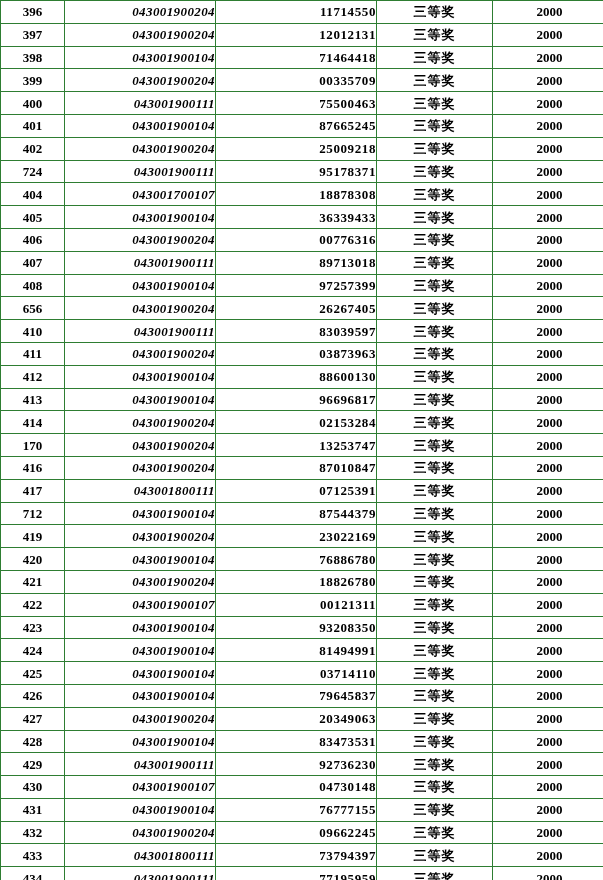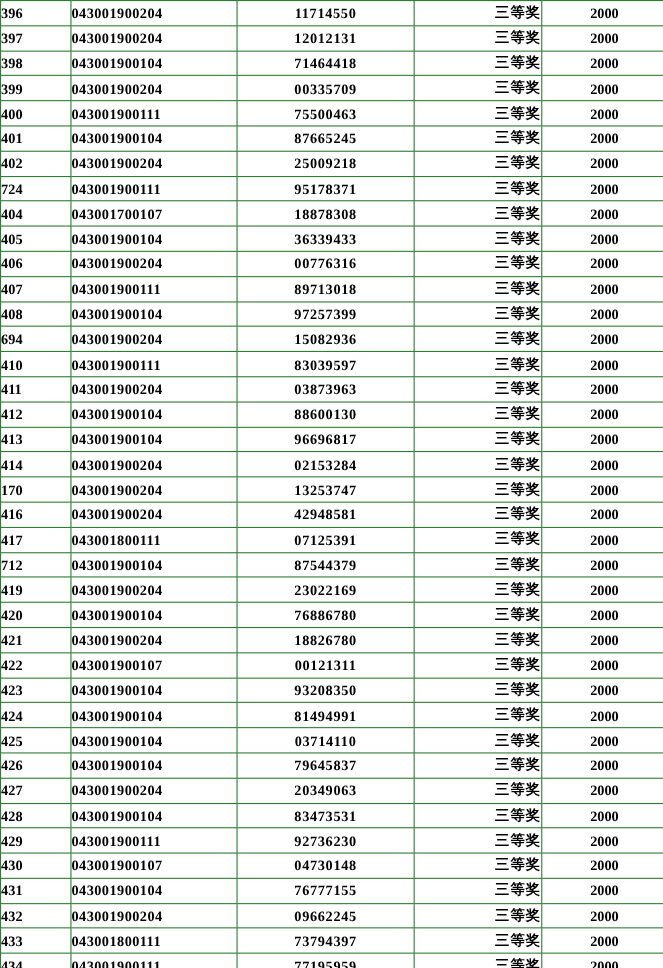--- a/index.html
+++ b/index.html
@@ -24,36 +24,38 @@
     padding: 0;
     font-weight: bold;
     font-size: 13px;
     color: #000000;
     line-height: 1;
     white-space: nowrap;
     overflow: hidden;
   }
   .col-index {
     width: 63px;
+    text-align: center;
   }
   .col-code {
     width: 150px;
-    text-align: left;
+    text-align: right;
     font-family: "Liberation Serif", serif;
     letter-spacing: 0.4px;
+    font-style: italic;
   }
   .col-ticket {
     width: 160px;
-    text-align: center;
+    text-align: right;
     letter-spacing: 0.6px;
   }
   .col-prize {
     width: 115px;
-    text-align: right;
-    font-family: Liberation Mono, monospace;
+    text-align: center;
+    font-family: Liberation Serif, serif;
     font-size: 12.5px;
     font-weight: bold;
     letter-spacing: 1px;
   }
   .col-amount {
     width: 113px;
     text-align: center;
   }
 </style>
 </head>
@@ -146,23 +148,23 @@
         <td class="col-amount">2000</td>
       </tr>
       <tr>
         <td class="col-index">408</td>
         <td class="col-code">043001900104</td>
         <td class="col-ticket">97257399</td>
         <td class="col-prize">三等奖</td>
         <td class="col-amount">2000</td>
       </tr>
       <tr>
-        <td class="col-index">694</td>
-        <td class="col-code">043001900204</td>
-        <td class="col-ticket">15082936</td>
+        <td class="col-index">656</td>
+        <td class="col-code">043001900204</td>
+        <td class="col-ticket">26267405</td>
         <td class="col-prize">三等奖</td>
         <td class="col-amount">2000</td>
       </tr>
       <tr>
         <td class="col-index">410</td>
         <td class="col-code">043001900111</td>
         <td class="col-ticket">83039597</td>
         <td class="col-prize">三等奖</td>
         <td class="col-amount">2000</td>
       </tr>
@@ -197,21 +199,21 @@
       <tr>
         <td class="col-index">170</td>
         <td class="col-code">043001900204</td>
         <td class="col-ticket">13253747</td>
         <td class="col-prize">三等奖</td>
         <td class="col-amount">2000</td>
       </tr>
       <tr>
         <td class="col-index">416</td>
         <td class="col-code">043001900204</td>
-        <td class="col-ticket">42948581</td>
+        <td class="col-ticket">87010847</td>
         <td class="col-prize">三等奖</td>
         <td class="col-amount">2000</td>
       </tr>
       <tr>
         <td class="col-index">417</td>
         <td class="col-code">043001800111</td>
         <td class="col-ticket">07125391</td>
         <td class="col-prize">三等奖</td>
         <td class="col-amount">2000</td>
       </tr>

